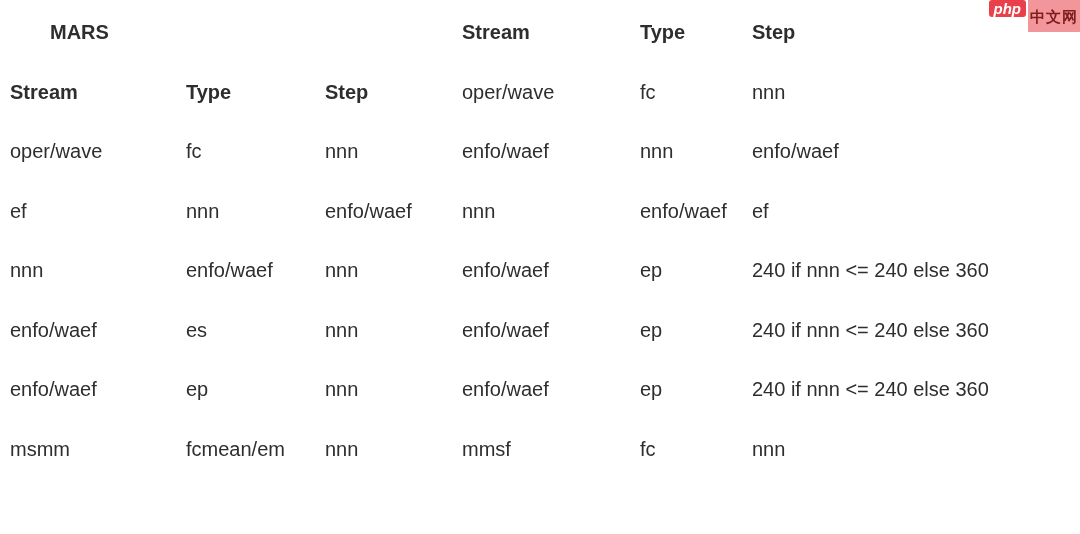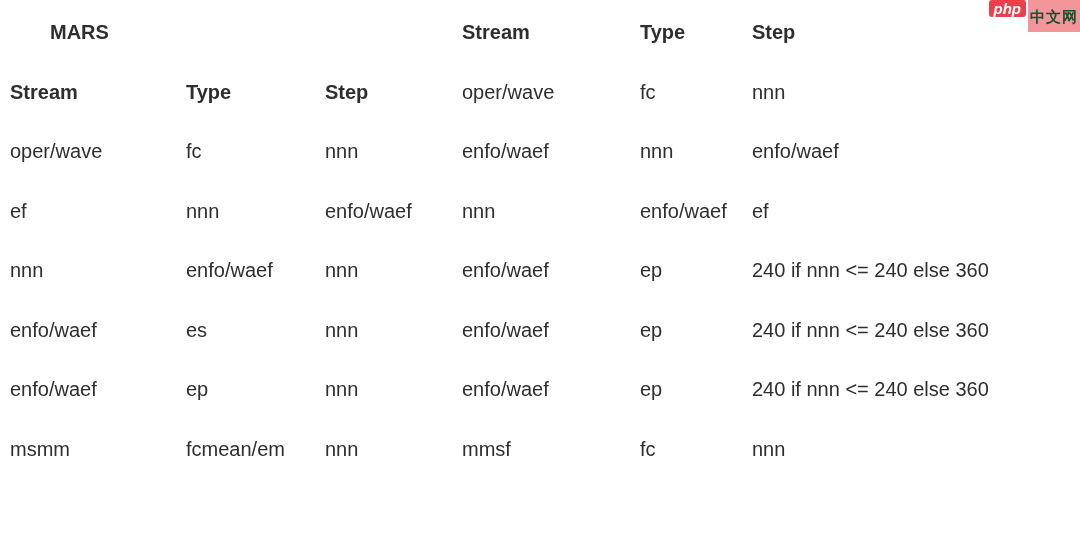--- a/index.html
+++ b/index.html
@@ -47,21 +47,21 @@
     font-style: italic;
     font-weight: bold;
     border-radius: 3px;
     padding: 0 5px;
     display: flex;
     align-items: center;
     margin-right: 2px;
   }
   .cn-label {
     background: rgba(233, 64, 75, 0.55);
-    color: #14532d;
+    color: #7f1d1d;
     font-weight: bold;
     letter-spacing: 1px;
     padding: 16px 2px;
     display: flex;
     align-items: center;
   }
 </style>
 </head>
 <body>
 

